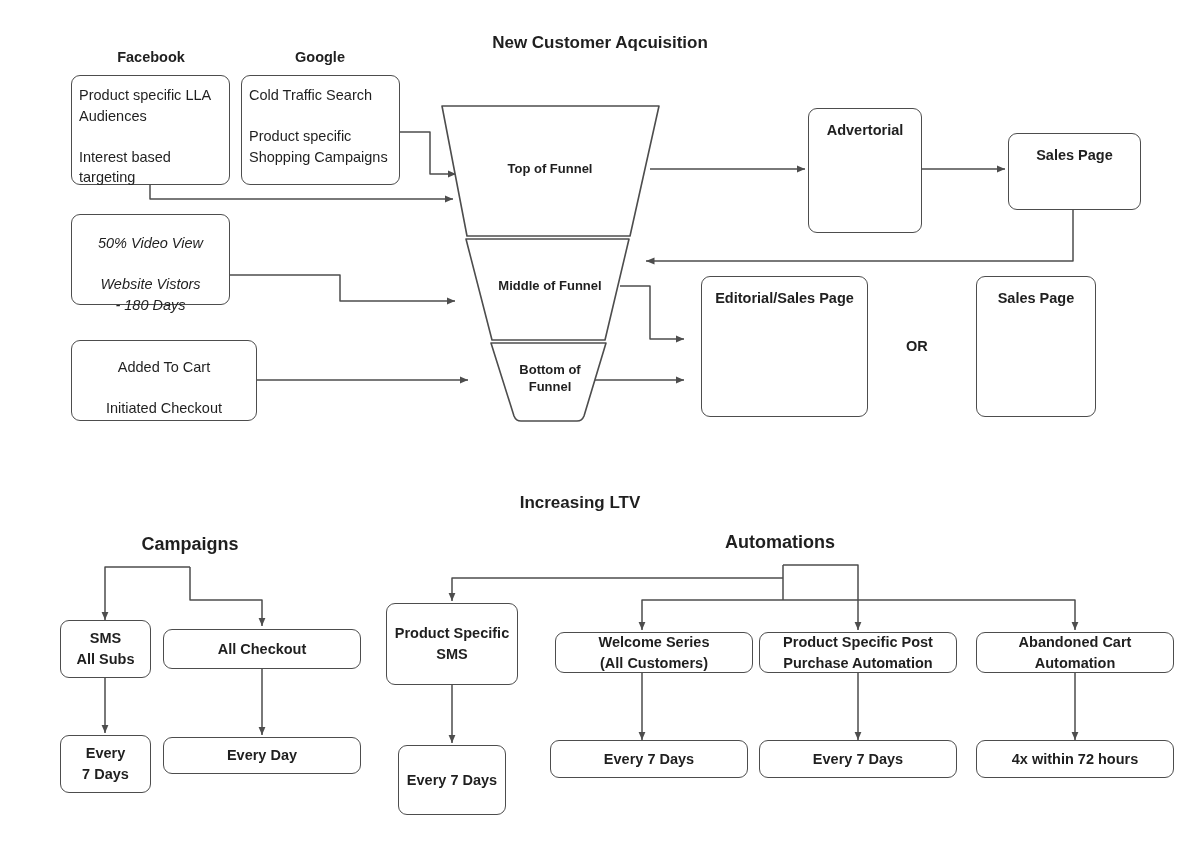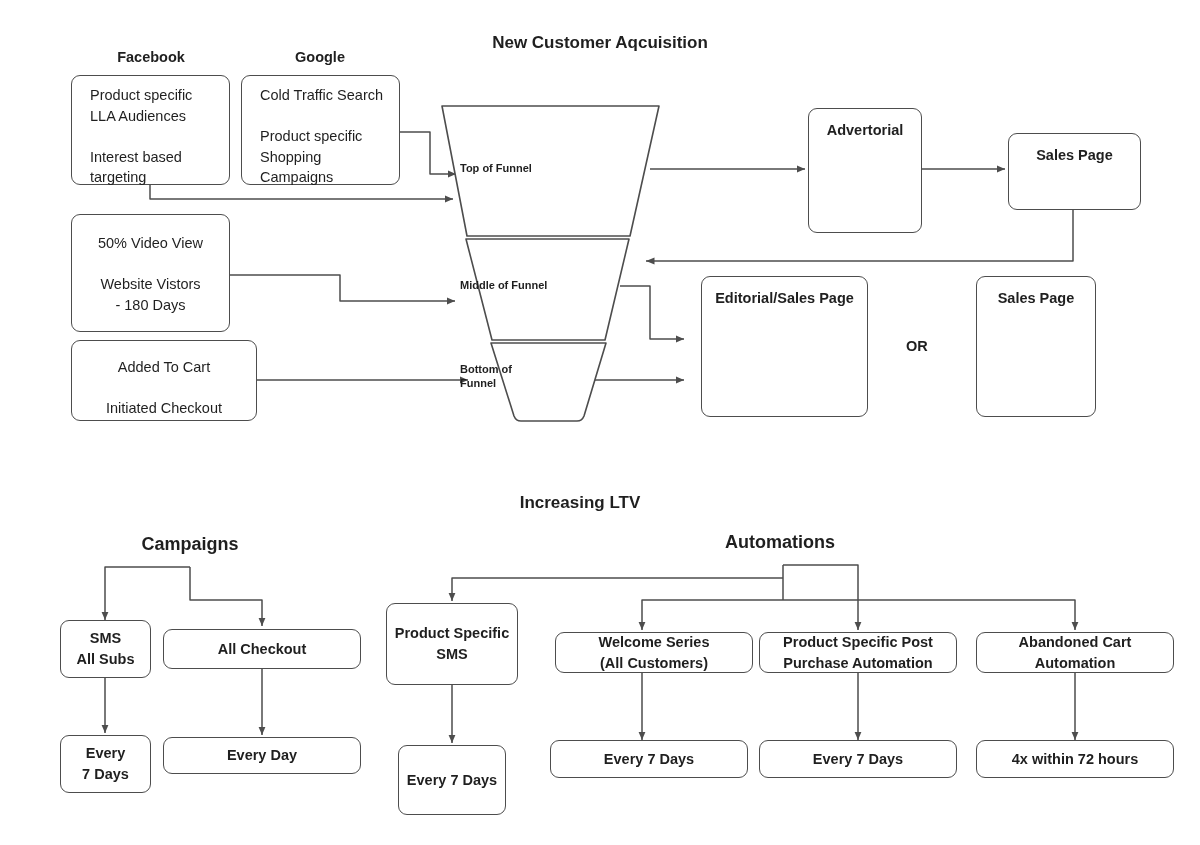--- a/index.html
+++ b/index.html
@@ -48,37 +48,38 @@
     align-items: center;
     justify-content: center;
     text-align: center;
     font-weight: bold;
   }
   .node.leftal {
     align-items: flex-start;
     justify-content: flex-start;
     text-align: left;
     font-weight: normal;
-    padding: 9px 11px 0 18px;
+    padding: 9px 11px 0 7px;
     white-space: pre-line;
   }
   .title {
     position: absolute;
     font-weight: bold;
     color: #1f1f1f;
     text-align: center;
     white-space: nowrap;
   }
   .h1-title { font-size: 17px; }
   .h2-title { font-size: 18px; }
   .col-head { font-size: 14.5px; font-weight: bold; }
   .funnel-label {
     position: absolute;
     font-weight: bold;
-    font-size: 11px;
+    font-size: 13px;
+    text-align: center;
     white-space: pre-line;
     line-height: 1.3;
     color: #1f1f1f;
   }
   .or-label {
     position: absolute;
     font-weight: bold;
     font-size: 14.5px;
   }
 </style>
@@ -143,21 +144,21 @@
   <div class="title col-head" style="left:240px; top:49px; width:160px;">Google</div>
 
   <div class="node leftal" style="left:71px; top:75px; width:159px; height:110px;">Product specific LLA Audiences
 
 Interest based targeting</div>
 
   <div class="node leftal" style="left:241px; top:75px; width:159px; height:110px;">Cold Traffic Search
 
 Product specific Shopping Campaigns</div>
 
-  <div class="node center" style="left:71px; top:214px; width:159px; height:118px; padding-top:18px;">
+  <div class="node center" style="left:71px; top:214px; width:159px; height:91px; padding-top:18px;font-style:italic;">
     <span style="white-space:pre-line; font-weight:normal;">50% Video View
 
 Website Vistors
 - 180 Days</span>
   </div>
 
   <div class="node center" style="left:71px; top:340px; width:186px; height:81px; padding-top:16px;">
     <span style="white-space:pre-line; font-weight:normal;">Added To Cart
 
 Initiated Checkout</span>

